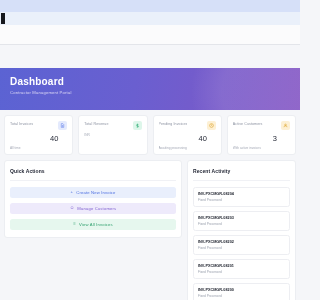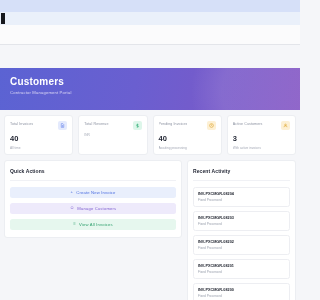--- a/index.html
+++ b/index.html
@@ -103,25 +103,26 @@
     align-items: center;
     justify-content: center;
     font-size: 5px;
     line-height: 1;
   }
   .icon-blue  { background: #e4eafd; color: #5b78e8; }
   .icon-green { background: #ddf6ea; color: #2fae76; }
   .icon-amber { background: #fdf0d4; color: #d99a17; }
   .stat-value {
     font-size: 7.5px;
-    font-weight: bold;
+    font-weight: normal;
     color: #1e2230;
     margin-top: 4px;
     line-height: 9px;
     white-space: nowrap;
+    margin-left: 40px;
   }
   .stat-sub {
     font-size: 3.2px;
     color: #a4a9b6;
     margin-top: 3px;
     line-height: 5px;
     white-space: nowrap;
     overflow: hidden;
   }
 
@@ -197,21 +198,21 @@
 <div id="browser-chrome">
   <div class="chrome-tabstrip"></div>
   <div class="chrome-toolbar">
     <div class="chrome-tab-marker"></div>
   </div>
   <div class="chrome-blankbar"></div>
   <div class="chrome-gap"></div>
 </div>
 
 <div id="hero-banner">
-  <div class="hero-title">Customers</div>
+  <div class="hero-title">Dashboard</div>
   <div class="hero-subtitle">Contractor Management Portal</div>
 </div>
 
 <div id="stats-row">
 
   <div class="stat-card">
     <div class="stat-head">
       <div class="stat-label">Total Invoices</div>
       <div class="stat-icon icon-blue">
         <svg width="5" height="5" viewBox="0 0 16 16" fill="none" stroke="#5b78e8" stroke-width="1.6">

